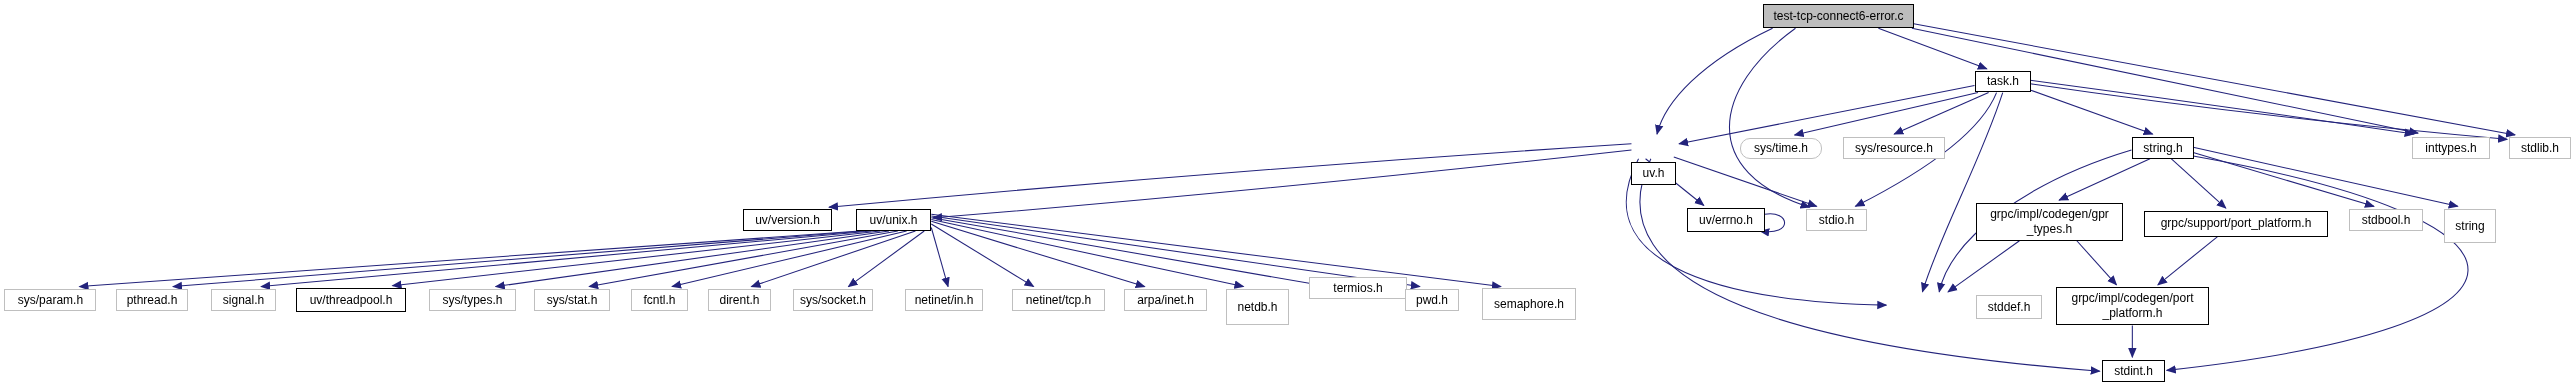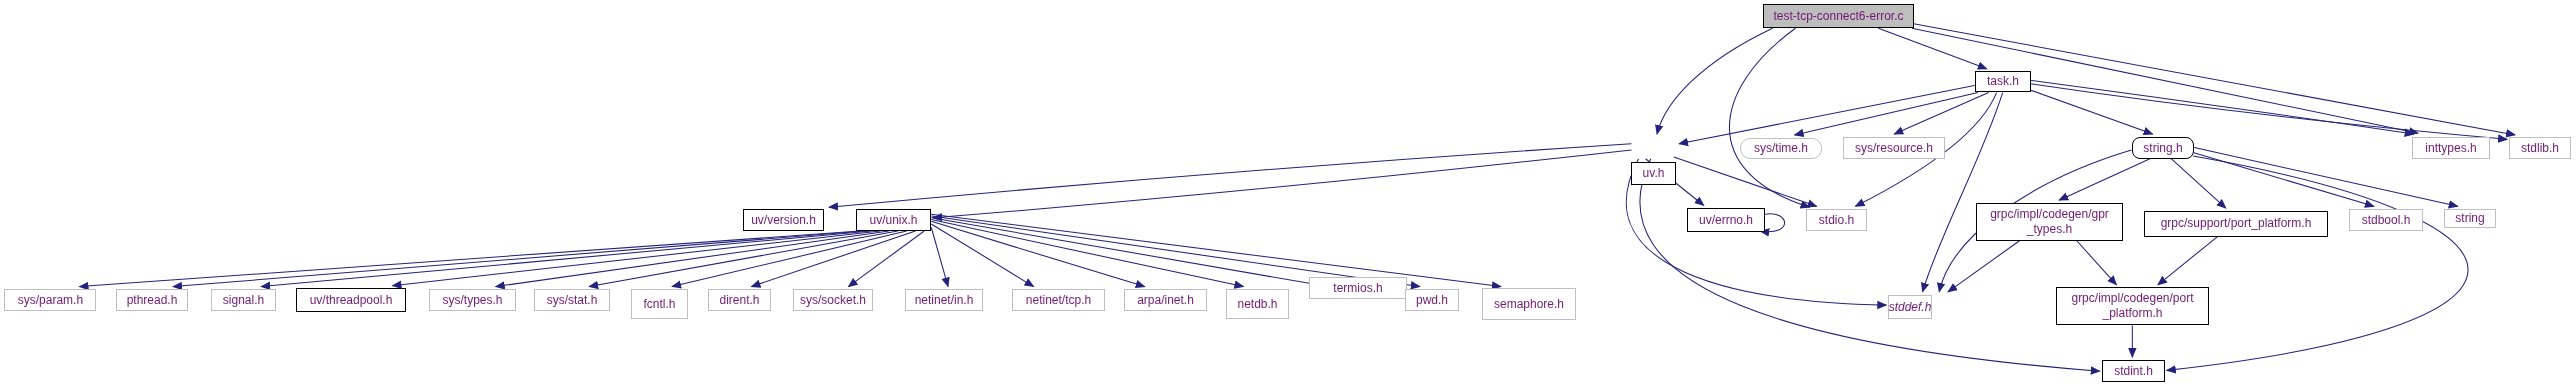--- a/index.html
+++ b/index.html
@@ -9,21 +9,21 @@
     background:#ffffff;
     font-family:"Liberation Sans","DejaVu Sans",sans-serif;
     overflow:hidden;
   }
   #edge-layer{position:absolute;left:0;top:0;width:2576px;height:388px;z-index:1;}
   .node{
     position:absolute;
     z-index:2;
     display:flex;align-items:center;justify-content:center;
     background:#ffffff;
-    color:#701a75;
+    color:#000000;
     font-size:12px;line-height:1.25;
     text-align:center;white-space:pre-line;
     box-sizing:border-box;
     cursor:pointer;
   }
   .node.external{border:0.9px solid #bfbfbf;}
   .node.internal{border:1.4px solid #000000;}
   .node.focused{border:1.4px solid #000000;background:#bdbdbd;}
 </style>
 </head>
@@ -83,47 +83,47 @@
       <path d="M1056,245 L1610,325" fill="none" stroke="#23237b" stroke-width="1.2" marker-end="url(#arrow)"></path>
       <path d="M1056,243 L1702,325" fill="none" stroke="#23237b" stroke-width="1.2" marker-end="url(#arrow)"></path>
     </svg>
 
   <div id="node-layer">
       <div class="node focused" style="left: 1763px; top: 4.4px; width: 151px; height: 24px;">test-tcp-connect6-error.c</div>
       <div class="node internal" style="left: 1975px; top: 71px; width: 56px; height: 21px;">task.h</div>
       <div class="node internal" style="left: 1631px; top: 136px; width: 45px; height: 23px; margin-top: 26px;">uv.h</div>
       <div class="node external" style="left: 1740px; top: 138px; width: 82px; height: 21px; border-radius: 10px;">sys/time.h</div>
       <div class="node external" style="left: 1843px; top: 137px; width: 102px; height: 22px;">sys/resource.h</div>
-      <div class="node internal" style="left: 2132px; top: 137px; width: 62px; height: 22px; border-radius: 8px;">string.h</div>
+      <div class="node internal" style="left: 2132px; top: 137px; width: 62px; height: 22px;">string.h</div>
       <div class="node external" style="left: 2412px; top: 137px; width: 78px; height: 22px;">inttypes.h</div>
       <div class="node external" style="left: 2509px; top: 137px; width: 62px; height: 22px;">stdlib.h</div>
-      <div class="node internal" style="left: 743px; top: 209px; width: 81px; height: 22px;">uv/version.h</div>
+      <div class="node internal" style="left: 743px; top: 209px; width: 89px; height: 22px;">uv/version.h</div>
       <div class="node internal" style="left: 856px; top: 209px; width: 75px; height: 22px;">uv/unix.h</div>
       <div class="node internal" style="left: 1687px; top: 208px; width: 78px; height: 24px;">uv/errno.h</div>
       <div class="node external" style="left: 1806px; top: 209px; width: 61px; height: 22px;">stdio.h</div>
       <div class="node internal" style="left: 1976px; top: 203px; width: 147px; height: 38px;">grpc/impl/codegen/gpr
 _types.h</div>
       <div class="node internal" style="left: 2144px; top: 211px; width: 184px; height: 25.6px;">grpc/support/port_platform.h</div>
       <div class="node external" style="left: 2349px; top: 209px; width: 74px; height: 22px;">stdbool.h</div>
-      <div class="node external" style="left: 2444px; top: 209px; width: 52px; height: 19px;">string</div>
-      <div class="node external" style="left: 1888px; top: 295px; width: 44px; height: 24px; font-style: italic;">stddef.h</div>
+      <div class="node external" style="left: 2444px; top: 209px; width: 52px; height: 34px;">string</div>
+      <div class="node external" style="left: 1976px; top: 295px; width: 66px; height: 24px;">stddef.h</div>
       <div class="node internal" style="left: 2056px; top: 287px; width: 153px; height: 38px;">grpc/impl/codegen/port
 _platform.h</div>
       <div class="node internal" style="left: 2102px; top: 360px; width: 63px; height: 22px;">stdint.h</div>
       <div class="node external" style="left: 4.4px; top: 289px; width: 92px; height: 22px;">sys/param.h</div>
       <div class="node external" style="left: 116px; top: 289px; width: 72px; height: 22px;">pthread.h</div>
       <div class="node external" style="left: 211px; top: 289px; width: 65px; height: 22px;">signal.h</div>
       <div class="node internal" style="left: 296px; top: 288px; width: 110px; height: 24px;">uv/threadpool.h</div>
       <div class="node external" style="left: 429px; top: 289px; width: 87px; height: 22px;">sys/types.h</div>
       <div class="node external" style="left: 534px; top: 289px; width: 76px; height: 22px;">sys/stat.h</div>
-      <div class="node external" style="left: 631px; top: 289px; width: 57px; height: 30px;">fcntl.h</div>
+      <div class="node external" style="left: 631px; top: 289px; width: 57px; height: 22px;">fcntl.h</div>
       <div class="node external" style="left: 708px; top: 289px; width: 63px; height: 22px;">dirent.h</div>
       <div class="node external" style="left: 793px; top: 289px; width: 80px; height: 22px;">sys/socket.h</div>
       <div class="node external" style="left: 905px; top: 289px; width: 78px; height: 22px;">netinet/in.h</div>
       <div class="node external" style="left: 1012px; top: 289px; width: 93px; height: 22px;">netinet/tcp.h</div>
       <div class="node external" style="left: 1124px; top: 289px; width: 83px; height: 22px;">arpa/inet.h</div>
-      <div class="node external" style="left: 1226px; top: 289px; width: 63px; height: 30px; text-align: center;">netdb.h</div>
+      <div class="node external" style="left: 1226px; top: 289px; width: 63px; height: 36px; text-align: center;">netdb.h</div>
       <div class="node external" style="left: 1309px; top: 277px; width: 98px; height: 22px;">termios.h</div>
       <div class="node external" style="left: 1405px; top: 289px; width: 54px; height: 22px; text-align: right;">pwd.h</div>
       <div class="node external" style="left: 1482px; top: 288px; width: 94px; height: 32px;">semaphore.h</div>
     </div>
 </div>
 
 
 </body></html>

